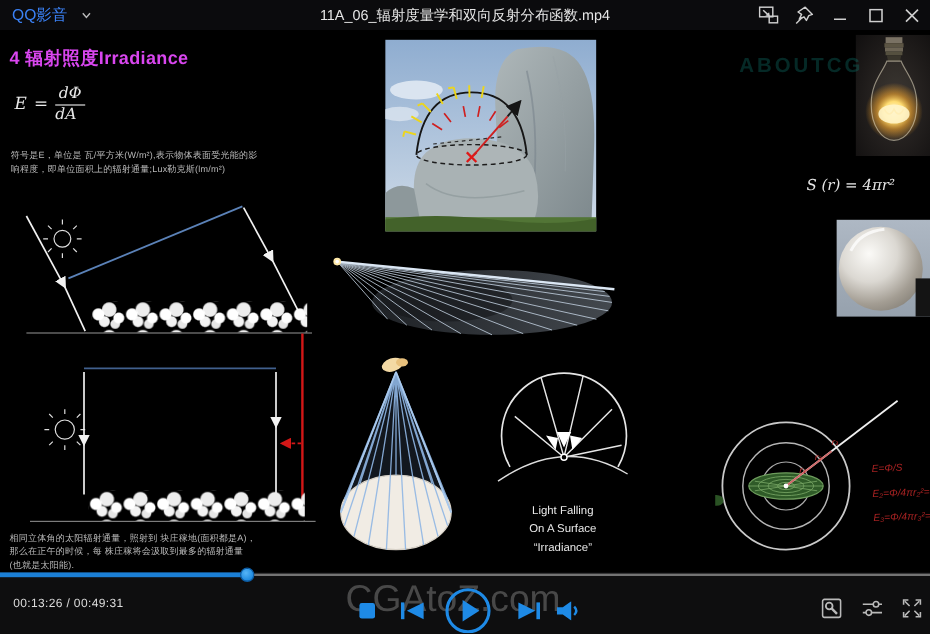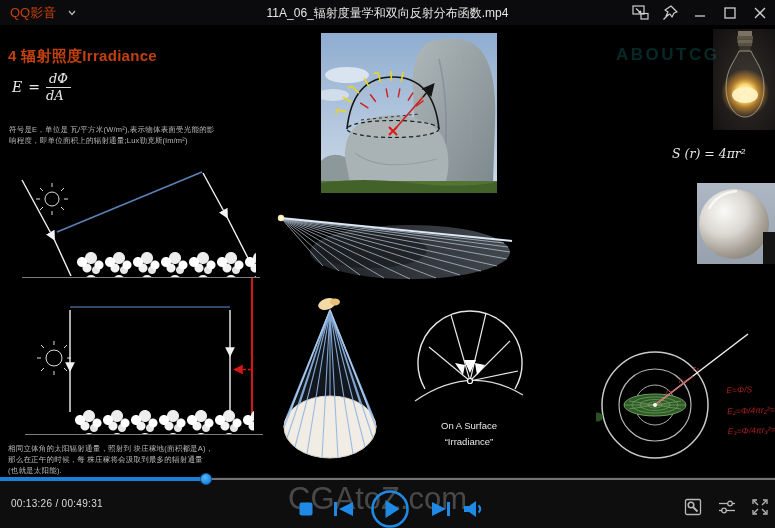--- a/index.html
+++ b/index.html
@@ -1,27 +1,27 @@
 <!DOCTYPE html>
 <html><head>
 <meta charset="utf-8">
 <style>
   html,body{margin:0;padding:0;background:#1a1a1a;}
   .app{position:relative;width:775px;height:528px;background:#000;overflow:hidden;
        font-family:"Liberation Sans","DejaVu Sans",sans-serif;-webkit-font-smoothing:antialiased;}
   
   .titlebar{position:absolute;top:0;left:0;width:775px;height:25px;background:#0b0b0d;display:flex;align-items:center;z-index:40;}
-  .app-menu{display:flex;align-items:center;gap:12px;color:#c2410c;font-size:13px;padding:0 10px;height:100%;cursor:default;}
+  .app-menu{display:flex;align-items:center;gap:12px;color:#3b82f6;font-size:13px;padding:0 10px;height:100%;cursor:default;}
   .tb-title{position:absolute;left:50%;top:5px;transform:translateX(-50%);color:#e6e6e6;font-size:12px;white-space:nowrap;}
   .tb-controls{margin-left:auto;display:flex;align-items:center;height:100%;}
   .tb-btn{width:30px;height:25px;display:flex;align-items:center;justify-content:center;}
   
   .video{position:absolute;top:25px;left:0;width:775px;height:452px;background:#000;overflow:hidden;}
   .abs{position:absolute;}
-  .heading{left:8px;top:14px;color:#c2410c;font-size:15px;font-weight:bold;letter-spacing:.3px;margin-top:8px;}
+  .heading{left:8px;top:14px;color:#d946ef;font-size:15px;font-weight:bold;letter-spacing:.3px;}
   .formula{left:12px;top:46px;color:#e9e9e9;font-family:"DejaVu Serif","Liberation Serif",serif;
            font-style:italic;font-size:14px;display:flex;align-items:center;gap:6px;}
   .frac{display:inline-flex;flex-direction:column;font-size:13px;line-height:15px;}
   .frac .num{border-bottom:1px solid #dcdcdc;padding:0 3px 1px;}
   .smalltext{color:#b9b9b9;font-size:7.5px;line-height:11px;letter-spacing:.2px;}
   .def-text{left:9px;top:99px;}
   .crops-text{left:8px;top:419px;line-height:10.8px;}
   .aboutcg{left:616px;top:20px;color:#0f766e;opacity:.35;font-size:17px;font-weight:bold;letter-spacing:2.5px;z-index:6;}
   .sformula{left:672px;top:121px;color:#e6e6e6;font-family:"DejaVu Serif","Liberation Serif",serif;font-style:italic;font-size:12.5px;}
   .caption{left:410px;top:393px;width:118px;text-align:center;color:#e8e8e8;font-size:9.5px;line-height:15px;}
@@ -289,20 +289,21 @@
       <path d="M12,86 A52,52 0 1 0 102,86" fill="none" stroke="#e5e5e5" stroke-width="1.4" transform="scale(1,-1) translate(0,-146) scale(1,1)" visibility="hidden"></path>
       <path d="M12,86 A52,52 0 1 1 102,86" fill="none" stroke="#e5e5e5" stroke-width="1.4"></path>
       <g stroke="#e5e5e5" stroke-width="1.2">
         <path d="M57,78 L16,44 M57,78 L38,12 M57,78 L73,10 M57,78 L97,38 M57,78 L105,68"></path>
       </g>
       <path d="M50,72 L42,60 L52,62 Z M57,70 L51,57 L63,57 Z M64,72 L62,60 L72,62 Z" fill="#ffffff"></path>
       <path d="M2,98 Q57,60 110,92" fill="none" stroke="#dddddd" stroke-width="1.2"></path>
       <circle cx="57" cy="78" r="2.5" fill="#000" stroke="#ffffff" stroke-width="1.2"></circle>
     </svg>
     <div class="abs caption">
+      <div>Light Falling</div>
       <div>On A Surface</div>
       <div class="q">“Irradiance”</div>
     </div>
 
     <svg class="abs" style="left:596px;top:303px" width="179" height="147">
       <circle cx="59" cy="77" r="53" fill="none" stroke="#c9c9c9" stroke-width="1.5"></circle>
       <circle cx="59" cy="77" r="36" fill="none" stroke="#b5b5b5" stroke-width="1.2"></circle>
       <circle cx="59" cy="77" r="20" fill="none" stroke="#a8a8a8" stroke-width="1"></circle>
       <ellipse cx="1" cy="89" rx="6" ry="4.5" fill="#2f5b28" opacity=".9"></ellipse>
       <ellipse cx="59" cy="77" rx="31" ry="11" fill="#2f5b28" stroke="#6d9c5c" stroke-width="1"></ellipse>

